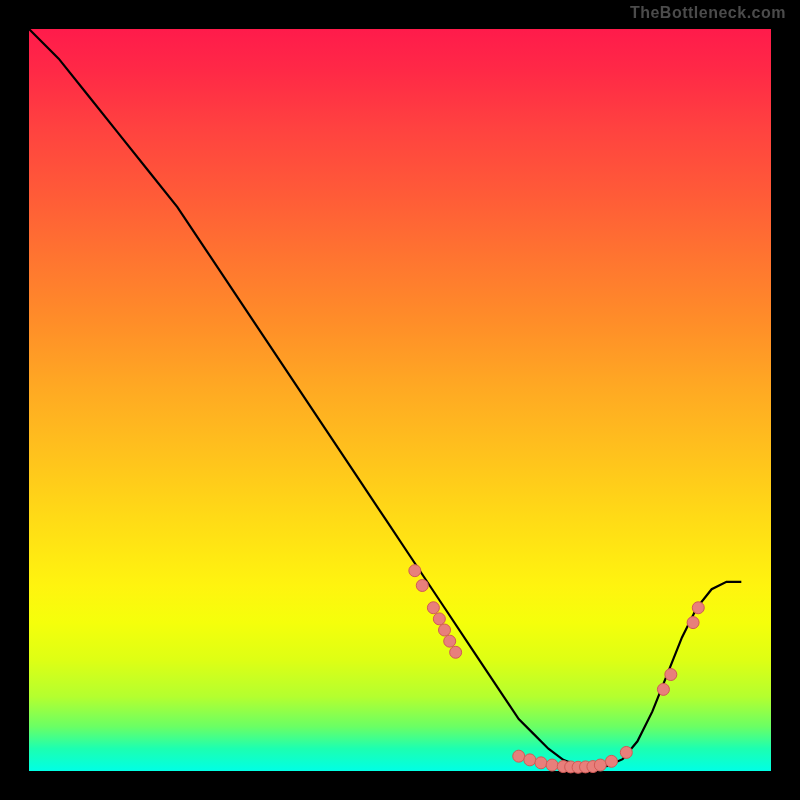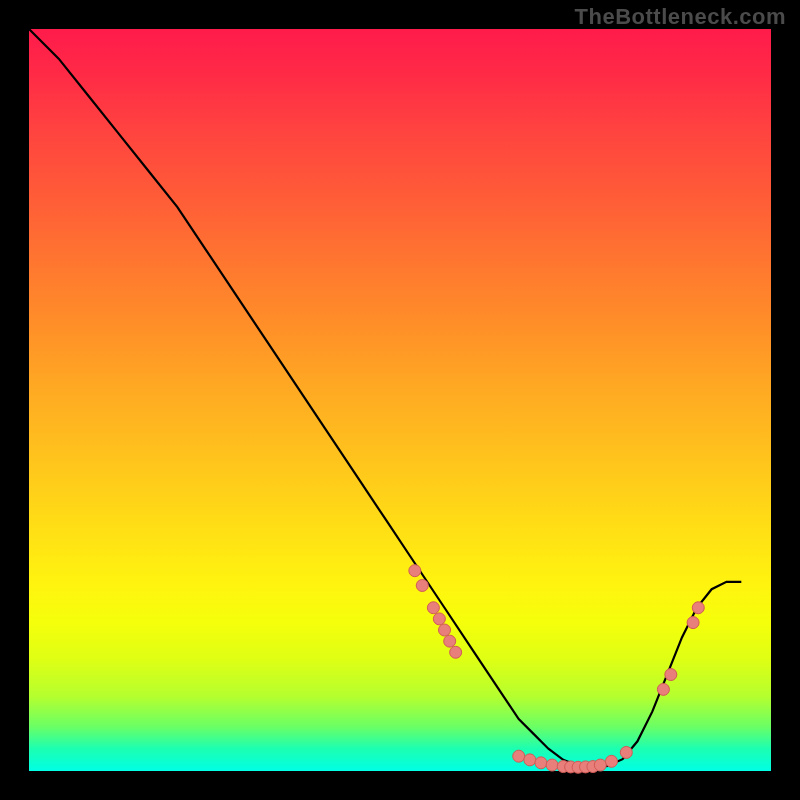--- a/index.html
+++ b/index.html
@@ -15,21 +15,21 @@
     position: relative;
     width: 800px;
     height: 800px;
     background: #000000;
   }
   .watermark {
     position: absolute;
     top: 4px;
     right: 14px;
     color: #4b4b4b;
-    font-size: 22px;
+    font-size: 16px;
     font-weight: bold;
     letter-spacing: 0.5px;
     user-select: none;
   }
   .plot-area {
     position: absolute;
     left: 29px;
     top: 29px;
     width: 742px;
     height: 742px;

